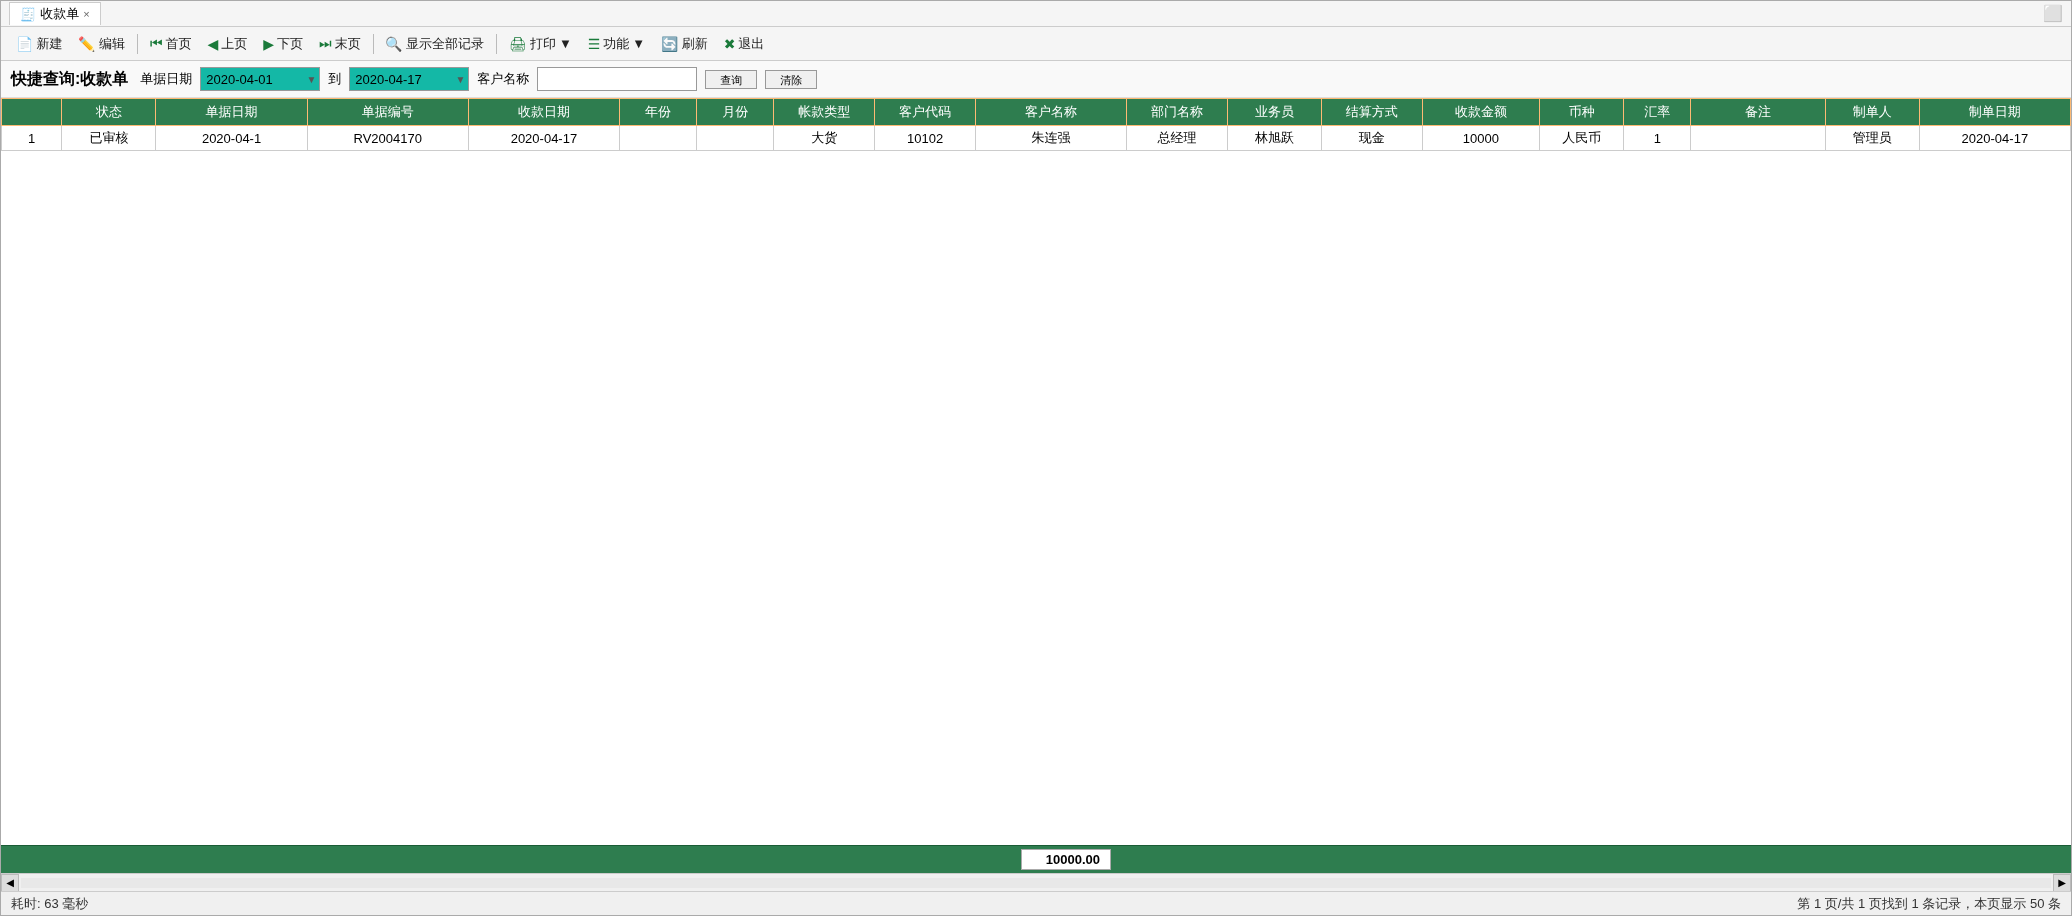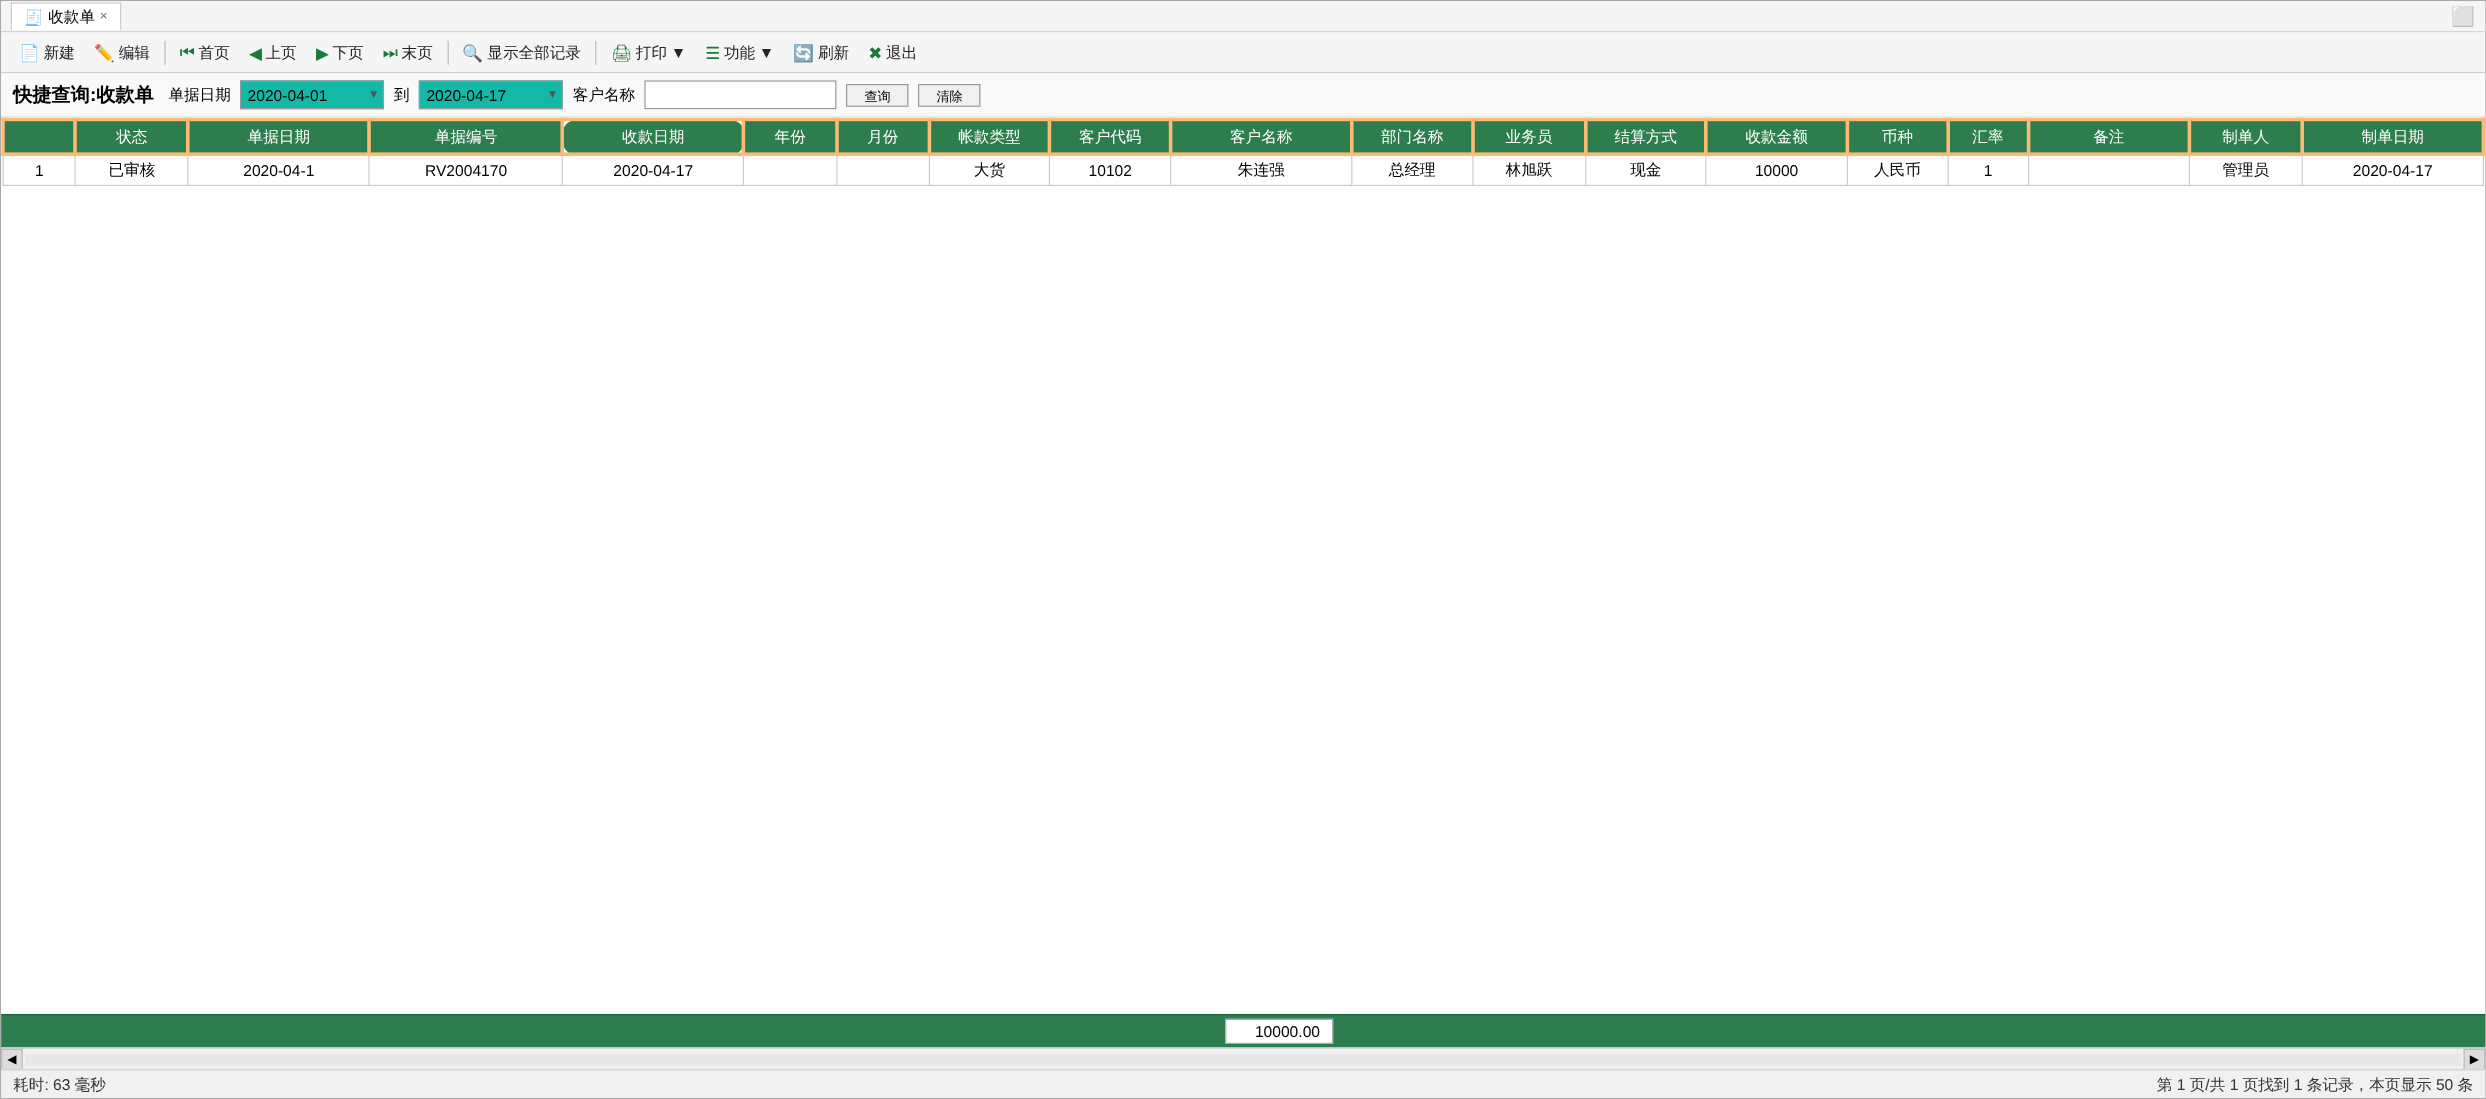--- a/index.html
+++ b/index.html
@@ -27,30 +27,30 @@
     .search-input { border: 1px solid #999; padding: 2px 5px; height: 24px; font-size: 13px; background: #fff; }
     .search-date { width: 120px; }
     .search-name { width: 160px; }
     .search-btn { border: 1px solid #999; background: #f0f0f0; padding: 2px 14px; height: 19px; cursor: pointer; font-size: 11px; }
     
     
     .table-area { flex: 1; overflow: auto; background: #fff; }
     
     table { width: 100%; border-collapse: collapse; table-layout: fixed; }
     thead tr { background: #2e7d4f; color: #fff; }
-    thead th { border: 3px solid #fdba74; padding: 4px 6px; font-weight: normal; font-size: 13px; white-space: nowrap; text-align: center; }
+    thead th { border: 1px solid #fdba74; padding: 4px 6px; font-weight: normal; font-size: 13px; white-space: nowrap; text-align: center; }
     tbody tr { background: #fff; }
     tbody tr:nth-child(even) { background: #f5fbf7; }
     tbody td { border: 1px solid #ccc; padding: 3px 6px; font-size: 13px; white-space: nowrap; text-align: center; }
     
     .col-seq { width: 36px; }
     .col-status { width: 56px; }
     .col-date { width: 90px; }
     .col-num { width: 96px; }
-    .col-recv-date { width: 90px; border-radius: 11px; }
+    .col-recv-date { width: 90px; }
     .col-year { width: 46px; }
     .col-month { width: 46px; }
     .col-acct { width: 60px; }
     .col-code { width: 60px; }
     .col-name { width: 90px; }
     .col-dept { width: 60px; }
     .col-staff { width: 56px; }
     .col-settle { width: 60px; }
     .col-amount { width: 70px; }
     .col-currency { width: 50px; }
@@ -213,21 +213,21 @@
             <td>管理员</td>
             <td>2020-04-17</td>
           </tr>
         </tbody>
     </table>
   </div>
 
   <div class="summary-bar">
     <div style="flex:1; display:flex; align-items:center;">
       <span style="display:inline-block; width:700px;"></span>
-      <div style="background:#fff; color:#000; border:1px solid #aaa; padding:2px 10px; font-size:13px; min-width:90px; text-align:right; margin-left:320px;">10000.00</div>
+      <div style="background:#fff; color:#000; border:1px solid #aaa; padding:2px 10px; font-size:13px; min-width:90px; text-align:right; margin-left:320px;font-weight:bold;">10000.00</div>
     </div>
   </div>
 
   <div class="hscroll-bar">
     <div class="hscroll-btn">◀</div>
     <div class="hscroll-track"></div>
     <div class="hscroll-btn">▶</div>
   </div>
 
   <div class="status-bar">

